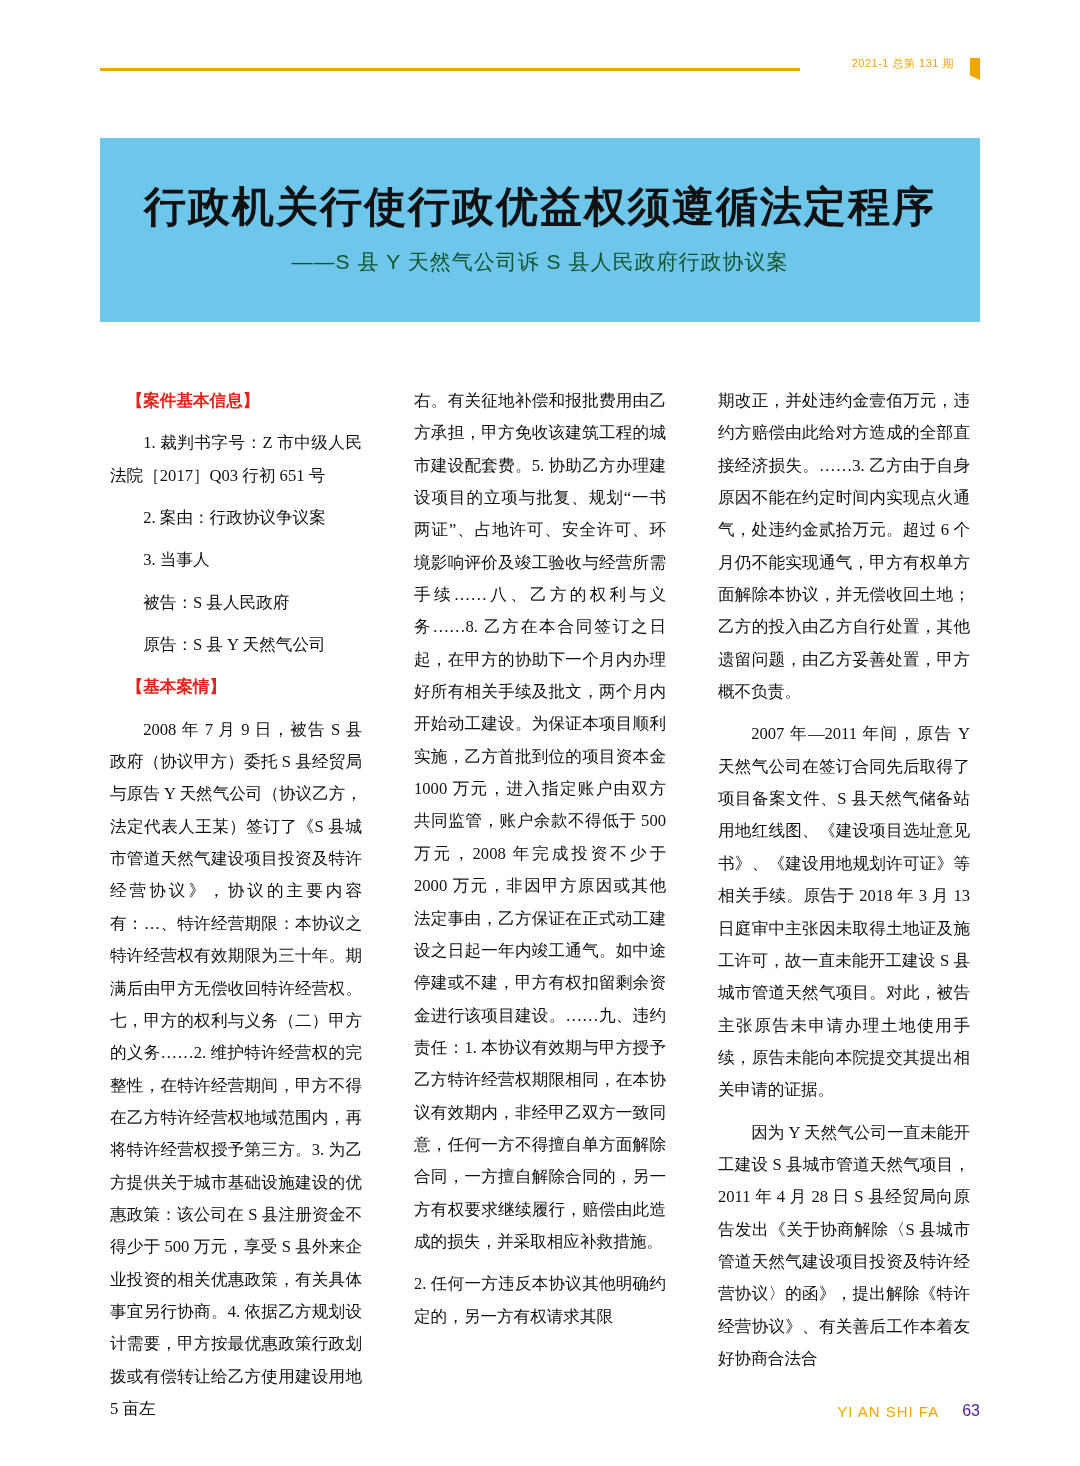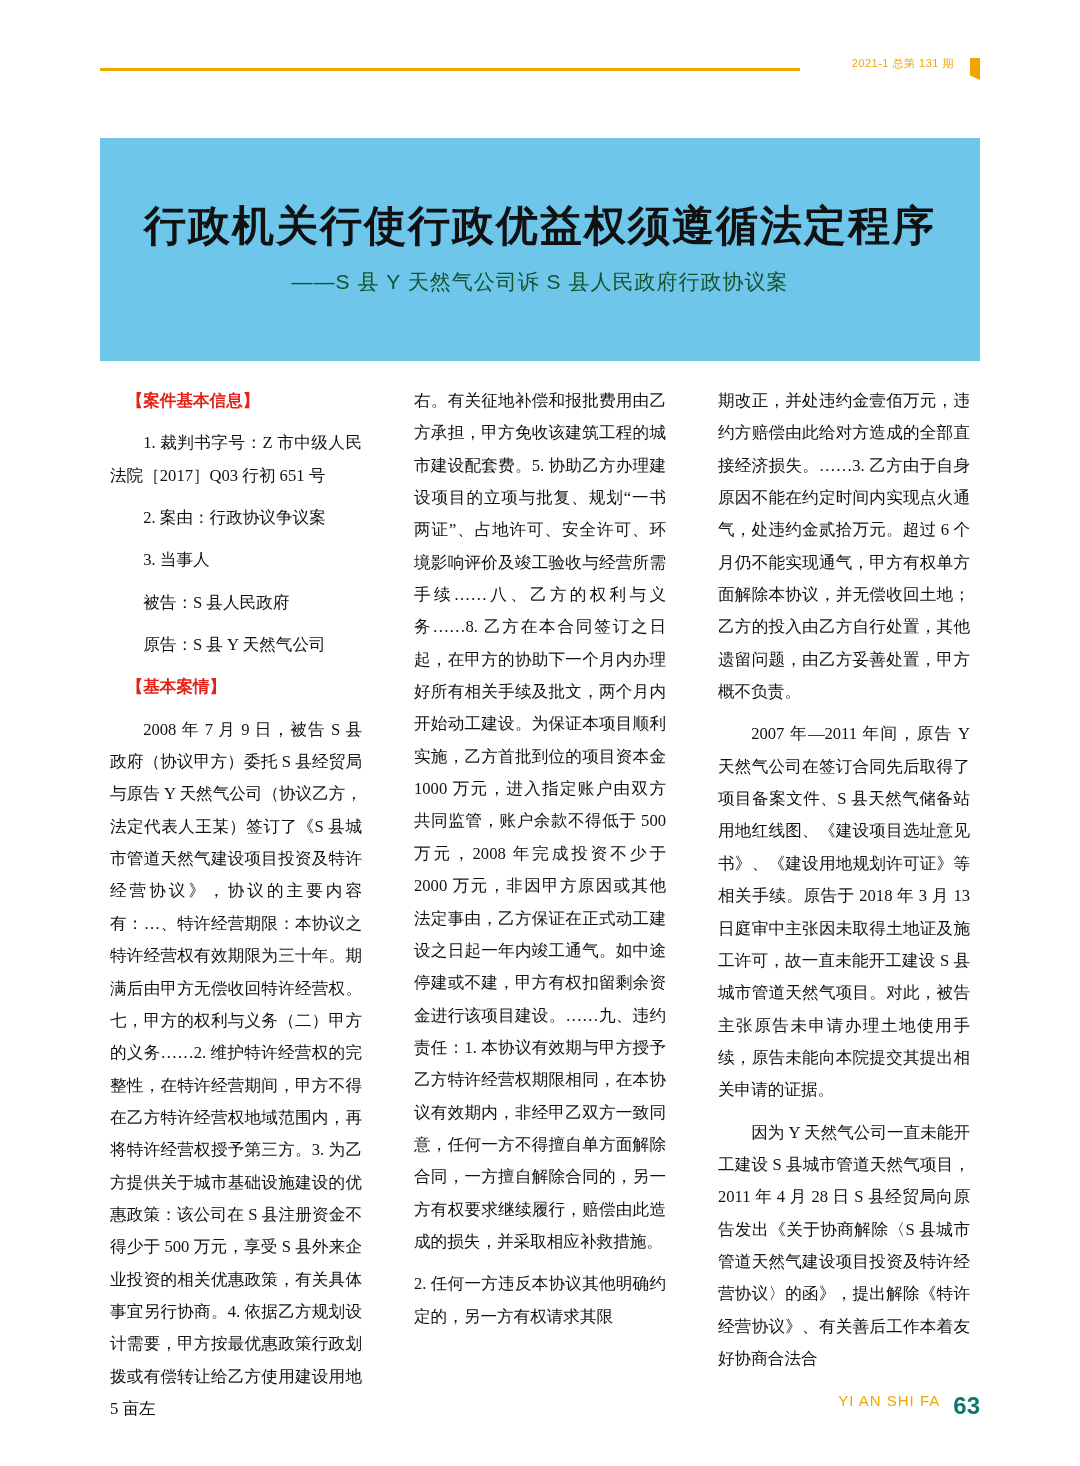--- a/index.html
+++ b/index.html
@@ -50,21 +50,21 @@
     background: #f0a500;
     clip-path: polygon(0 0, 100% 0, 100% 100%, 0 80%);
   }
 
   
   .title-banner {
     position: absolute;
     top: 138px;
     left: 100px;
     width: 880px;
-    height: 223px;
+    height: 184px;
     background: #6ec6ea;
     display: flex;
     flex-direction: column;
     align-items: center;
     justify-content: center;
   }
   .article-title {
     font-family: "Liberation Sans", sans-serif;
     font-weight: bold;
     font-size: 42px;
@@ -114,34 +114,34 @@
     font-family: "Liberation Sans", sans-serif;
     font-size: 16.6px;
   }
 
   
   .page-footer {
     position: absolute;
     bottom: 46px;
     right: 100px;
     display: flex;
-    align-items: flex-start;
-    gap: 13px;
+    align-items: flex-end;
+    gap: 23px;
   }
   .footer-label {
     font-family: "Liberation Sans", sans-serif;
     font-size: 15px;
     color: #f0a500;
     letter-spacing: 1px;
   }
   .footer-page {
     font-family: "Liberation Sans", sans-serif;
-    font-size: 24px;
-    font-weight: bold;
-    color: #0f766e;
+    font-size: 16px;
+    font-weight: normal;
+    color: #4c1d95;
   }
 </style>
 </head>
 <body>
 
 <div class="page-header">
   <div class="header-rule"></div>
   <div class="header-issue">2021-1 总第 131 期</div>
   <div class="header-mark"></div>
 </div>

